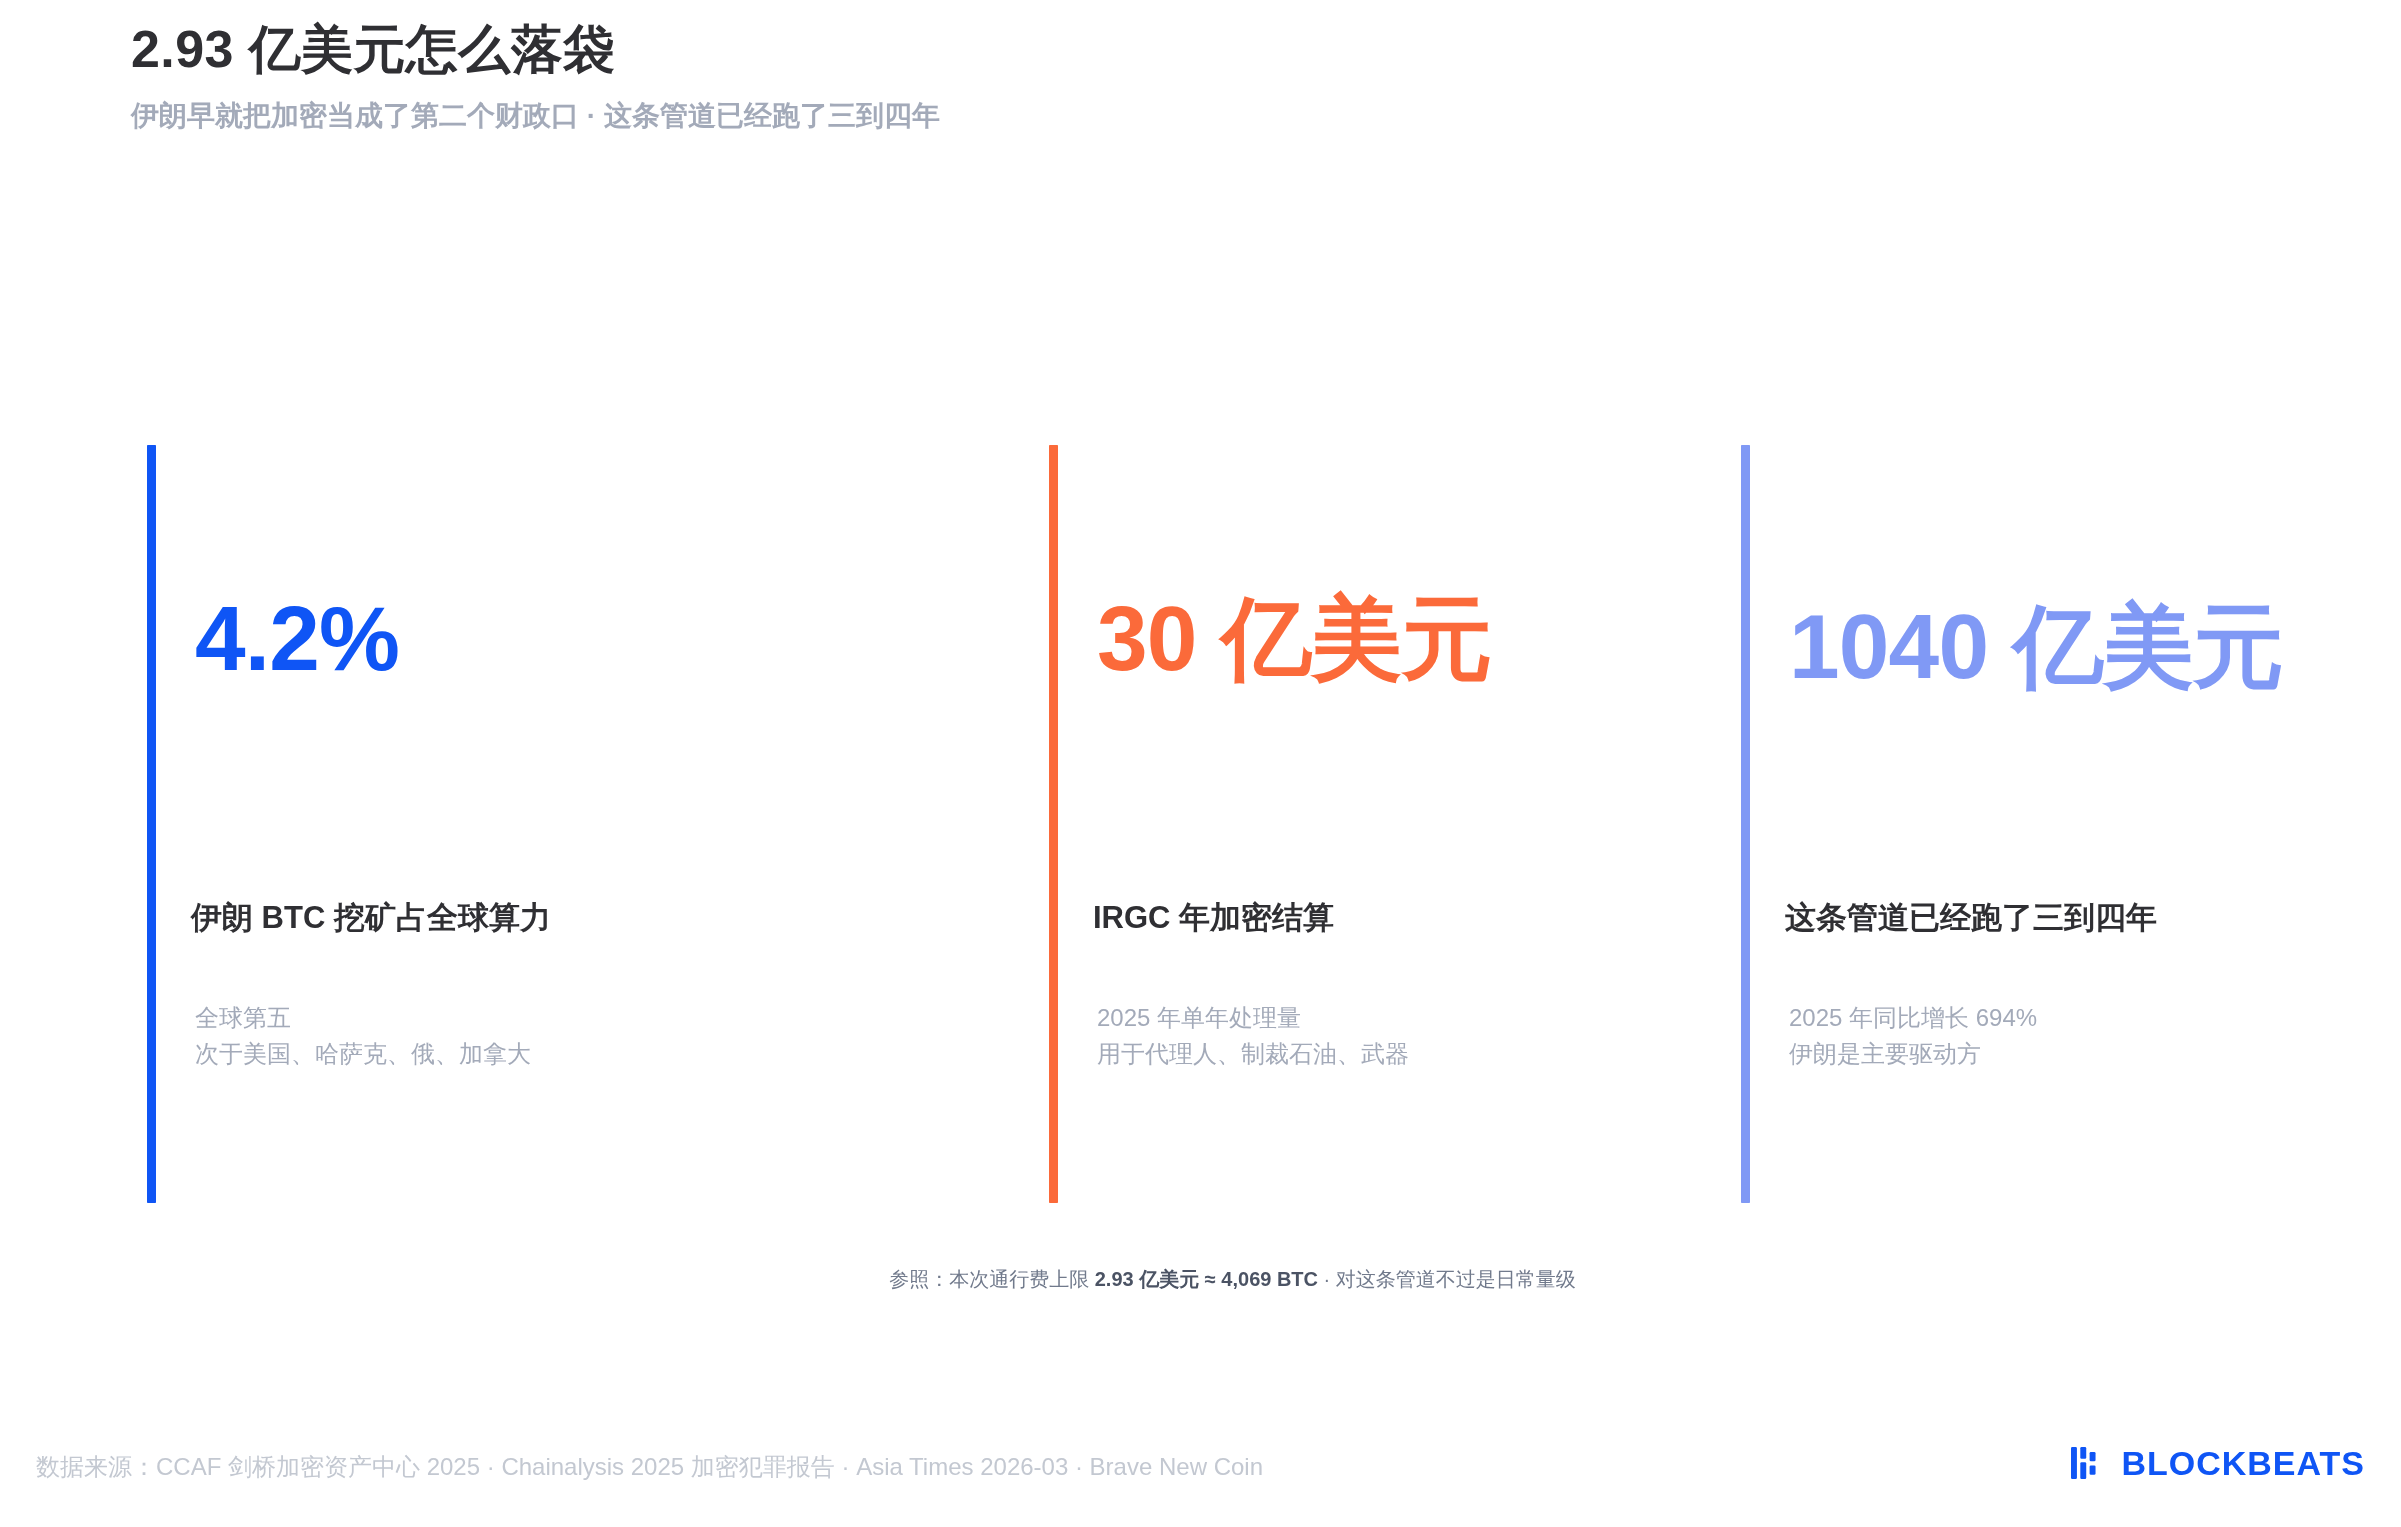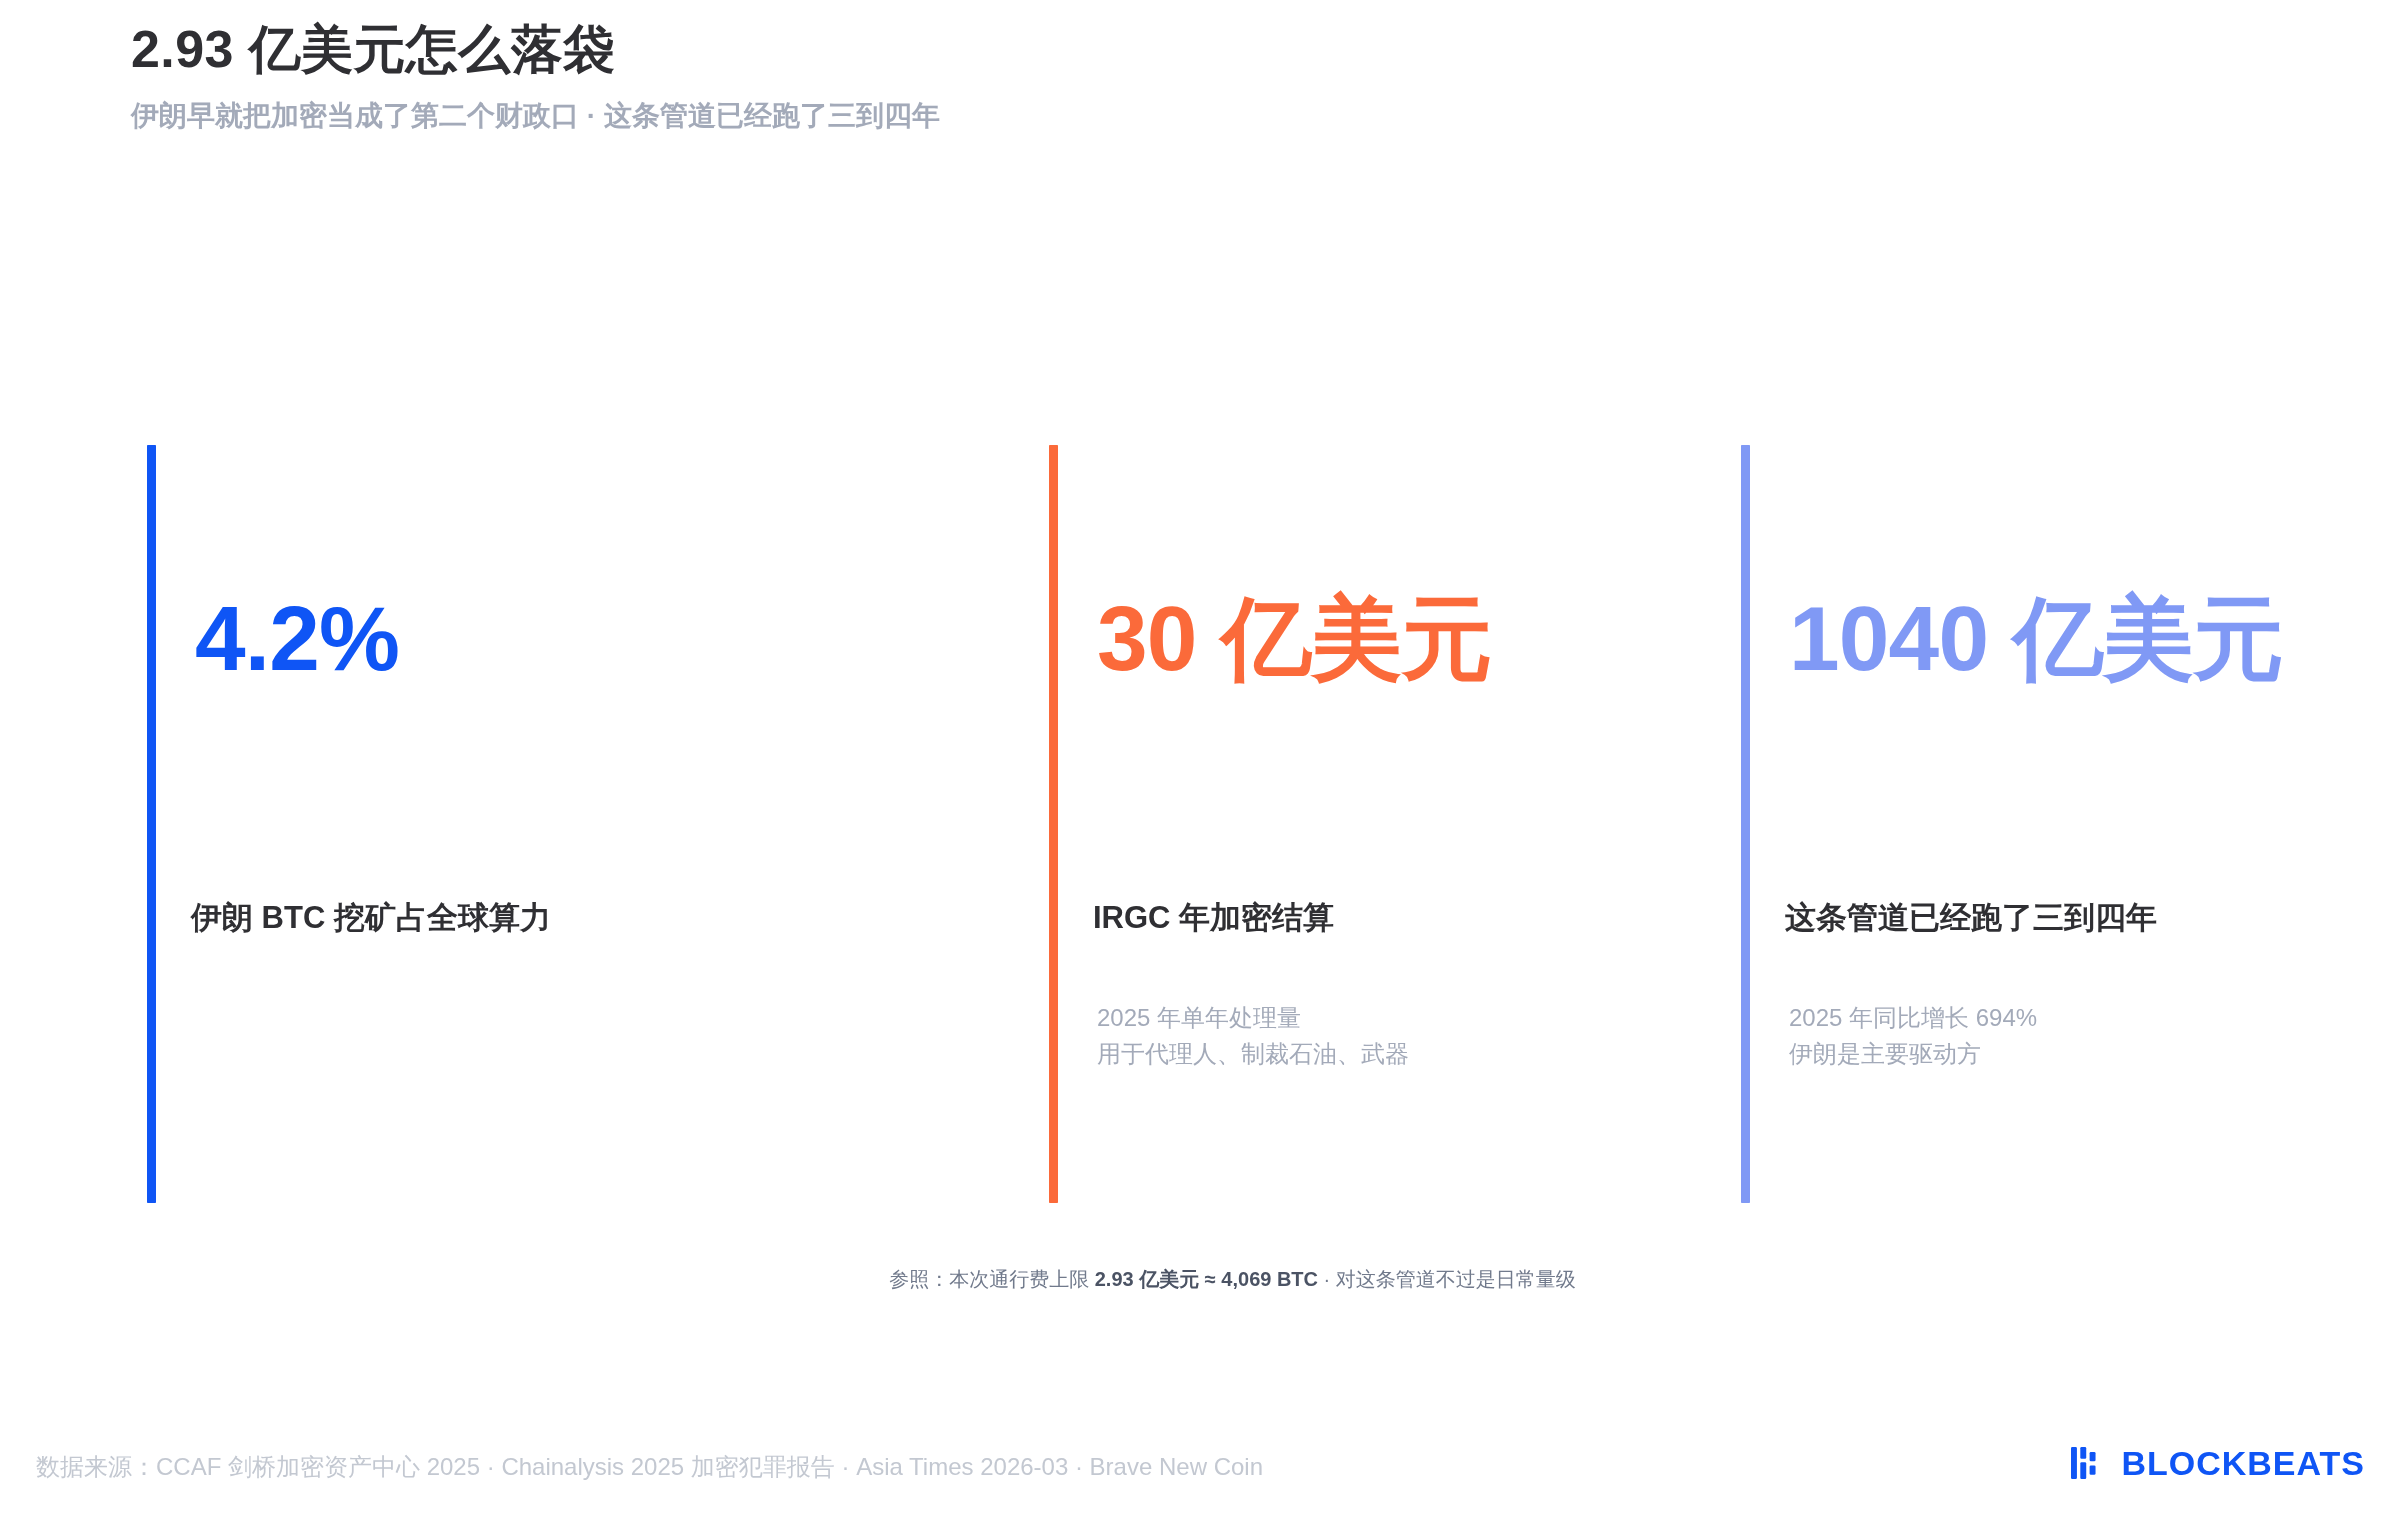--- a/index.html
+++ b/index.html
@@ -171,35 +171,39 @@
     <h1 class="title">2.93 亿美元怎么落袋</h1>
     <div class="subtitle">伊朗早就把加密当成了第二个财政口 · 这条管道已经跑了三到四年</div>
   </div>
 
   <div class="stats">
 
     <div class="stat-card c0">
       <div class="accent-bar" id="bar0" style="background: rgb(15, 85, 245);"></div>
       <div class="stat-value" id="val0" style="color: rgb(15, 85, 245);">4.2%</div>
       <div class="stat-label">伊朗 BTC 挖矿占全球算力</div>
+      <div class="stat-notes">
+        <div>全球第五</div>
+        <div>次于美国、哈萨克、俄、加拿大</div>
+      </div>
     </div>
 
     <div class="stat-card c1">
       <div class="accent-bar" id="bar1" style="background: rgb(251, 106, 58);"></div>
       <div class="stat-value" id="val1" style="color: rgb(251, 106, 58);">30 亿美元</div>
       <div class="stat-label">IRGC 年加密结算</div>
       <div class="stat-notes">
         <div>2025 年单年处理量</div>
         <div>用于代理人、制裁石油、武器</div>
       </div>
     </div>
 
     <div class="stat-card c2">
       <div class="accent-bar" id="bar2" style="background: rgb(128, 153, 245);"></div>
-      <div class="stat-value" id="val2" style="color: rgb(128, 153, 245);">1040 亿美元</div>
+      <div class="stat-value" id="val2" style="color: rgb(128, 153, 245); margin-top: 8px;">1040 亿美元</div>
       <div class="stat-label">这条管道已经跑了三到四年</div>
       <div class="stat-notes">
         <div>2025 年同比增长 694%</div>
         <div>伊朗是主要驱动方</div>
       </div>
     </div>
 
   </div>
 
   <div class="footnote">

